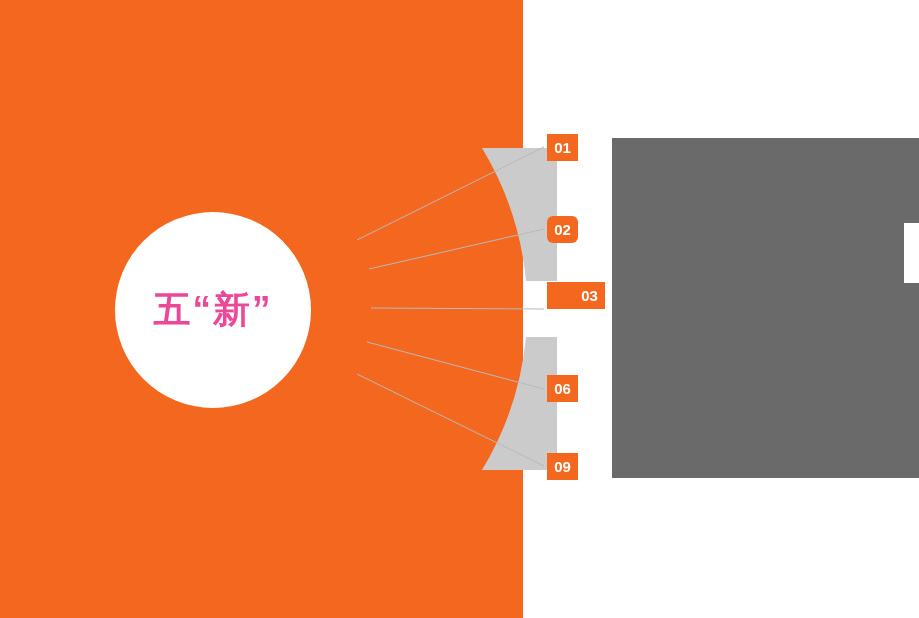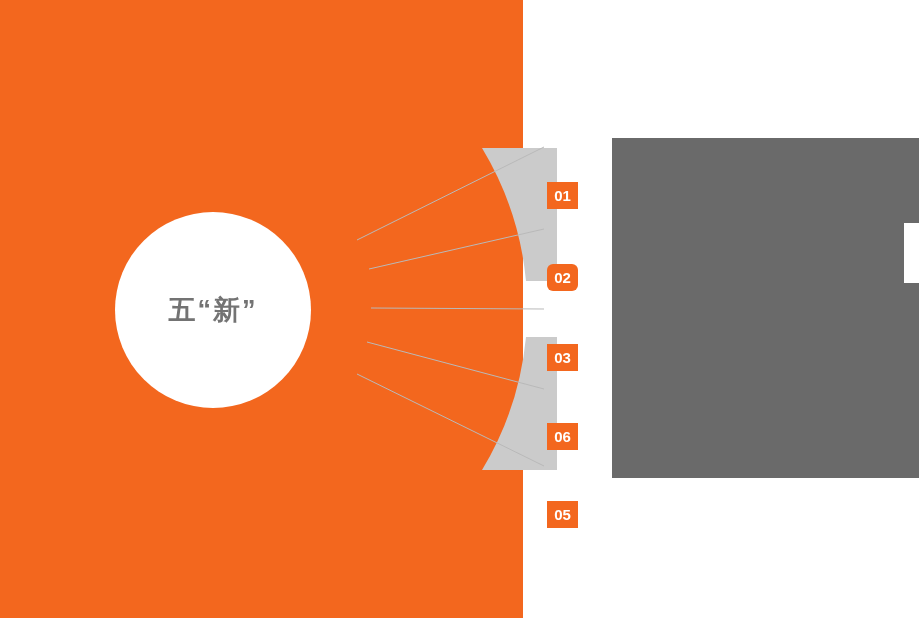--- a/index.html
+++ b/index.html
@@ -21,48 +21,47 @@
     position: absolute;
     left: 115px; top: 212px;
     width: 196px; height: 196px;
     border-radius: 50%;
     background: #ffffff;
     display: flex;
     align-items: center;
     justify-content: center;
   }
   .circle-label {
-    font-size: 27px;
+    font-size: 37px;
     font-weight: bold;
-    color: #737373;
+    color: #ec4899;
     letter-spacing: 2px;
     white-space: nowrap;
   }
   .overlay-svg {
     position: absolute;
     left: 0; top: 0;
     pointer-events: none;
   }
   .num-box {
     position: absolute;
     left: 547px;
     width: 31px; height: 27px;
     background: #F3671E;
     color: #ffffff;
     font-size: 15px;
     font-weight: bold;
     display: flex;
     align-items: center;
     justify-content: center;
     z-index: 3;
-    margin-top: 48px;
   }
   .num-1 { top: 134px; }
   .num-2 { top: 216px; border-radius: 6px; }
-  .num-3 { top: 296px; }
+  .num-3 { top: 282px; padding-left: 27px; }
   .num-4 { top: 375px; }
   .num-5 { top: 453px; }
   .content-placeholder {
     position: absolute;
     left: 612px; top: 138px;
     width: 307px; height: 340px;
     background: #6A6A6A;
   }
   .placeholder-notch {
     position: absolute;
@@ -101,16 +100,16 @@
   <div class="num-box num-2">
     <span>02</span>
   </div>
   <div class="num-box num-3">
     <span>03</span>
   </div>
   <div class="num-box num-4">
     <span>06</span>
   </div>
   <div class="num-box num-5">
-    <span>05</span>
+    <span>09</span>
   </div>
 
 </div>
 
 </body></html>

